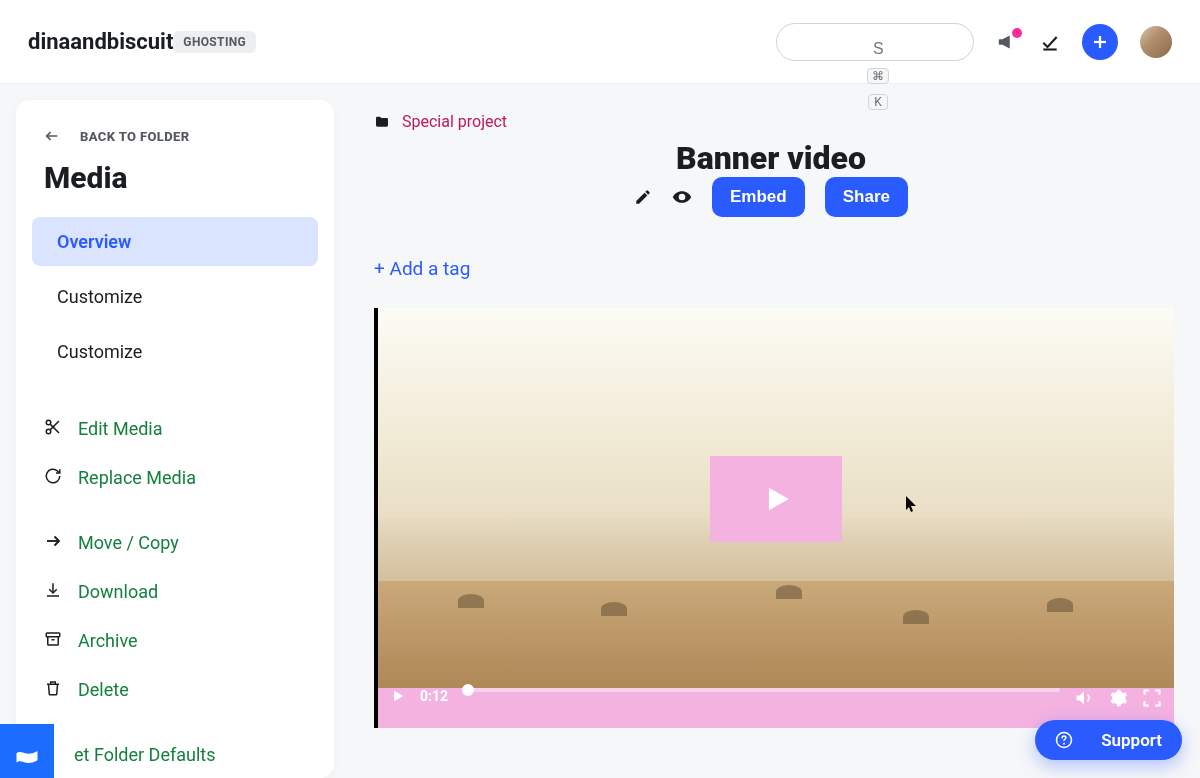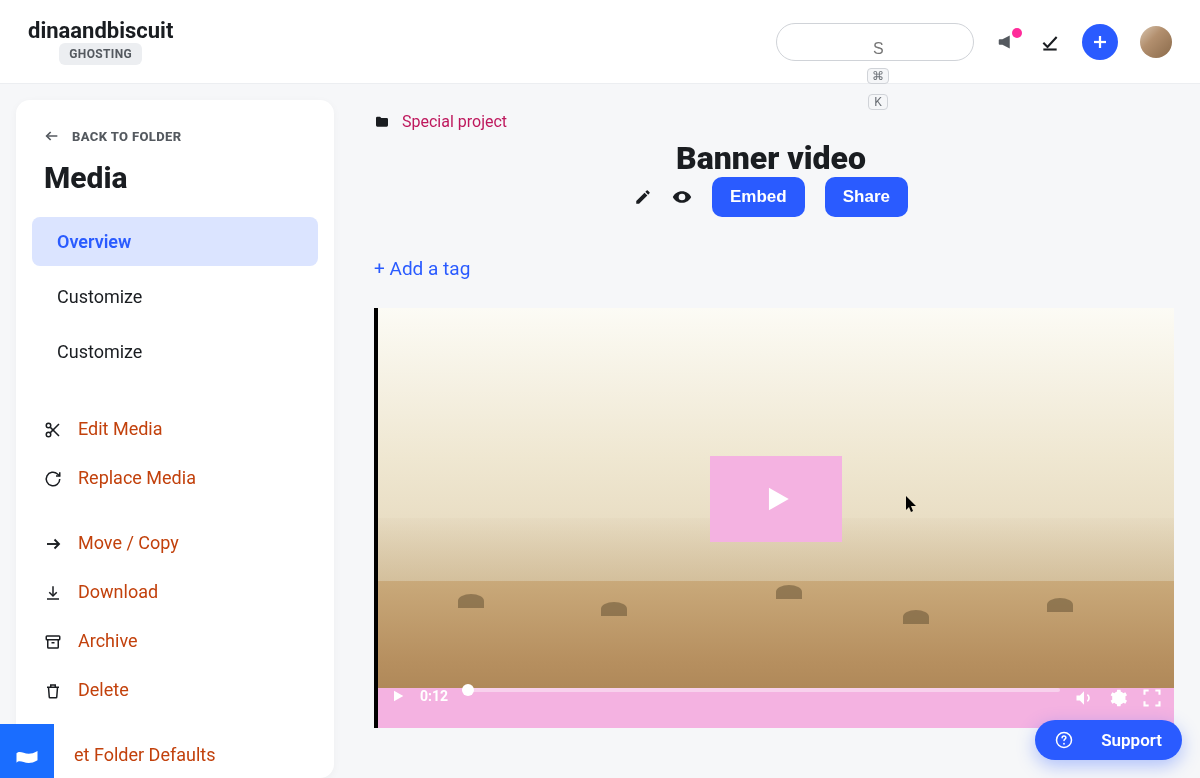--- a/index.html
+++ b/index.html
@@ -18,21 +18,20 @@
     border-bottom: 1px solid #eceef1;
     display: flex;
     align-items: center;
     justify-content: space-between;
     padding: 0 28px;
   }
   .brand {
     display: flex;
     align-items: center;
     gap: 0;
-    flex-direction: column;
   }
   .brand-name { font-size: 22px; font-weight: 700; color: #1a1d21;}
   .badge {
     background: #eceef1;
     color: #54595f;
     font-size: 12px;
     font-weight: 700;
     letter-spacing: 0.03em;
     padding: 4px 10px;
     border-radius: 6px;
@@ -127,21 +126,21 @@
     overflow: hidden;
     display: flex;
     flex-direction: column;
   }
   .sidebar-header {
     padding: 28px 28px 10px 28px;
   }
   .back-link {
     display: flex;
     align-items: center;
-    gap: 12px;
+    gap: 20px;
     color: #54595f;
     font-size: 13px;
     font-weight: 800;
     letter-spacing: 0.03em;
     cursor: pointer;
   }
   .media-title {
     font-size: 30px;
     font-weight: 800;
     color: #1a1d21;
@@ -159,25 +158,25 @@
     margin-bottom: 6px;
   }
   .tab.active {
     background: #dbe4ff;
     color: #2a5bff;
     font-weight: 600;
   }
   .section-sep { height: 1px; background: #eceef1; margin: 8px 0; }
   .action-item {
     display: flex;
-    align-items: flex-end;
+    align-items: flex-start;
     gap: 16px;
     padding: 14px 28px;
     font-size: 18px;
-    color: #c2410c;
+    color: #15803d;
     cursor: pointer;
   }
   .action-item svg { flex: 0 0 18px; }
   
   .main {
     flex: 1;
     padding: 28px 32px 0 40px;
     overflow: hidden;
     position: relative;
   }

